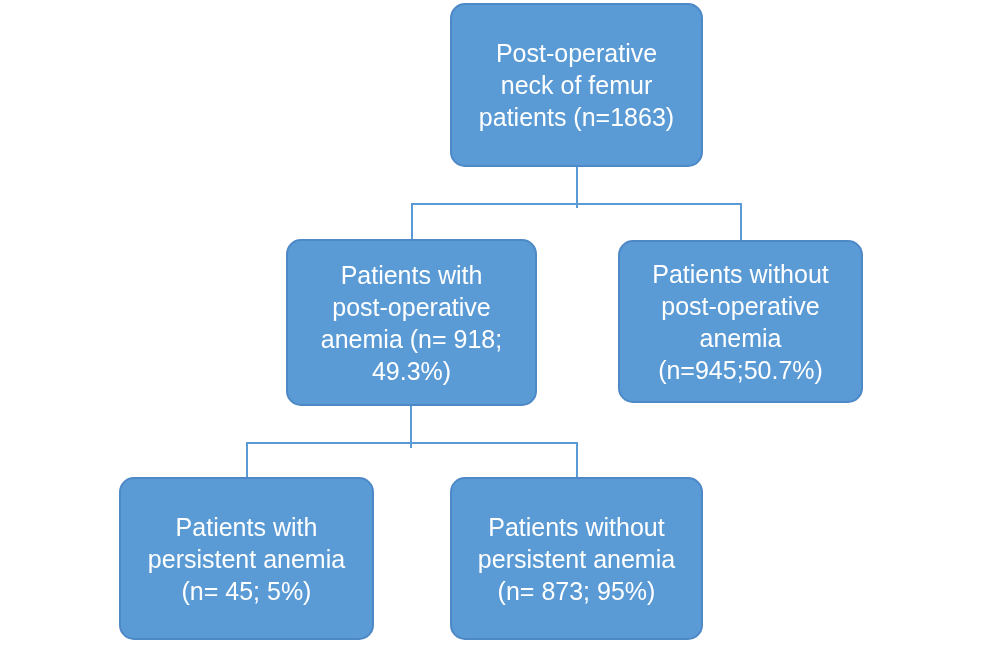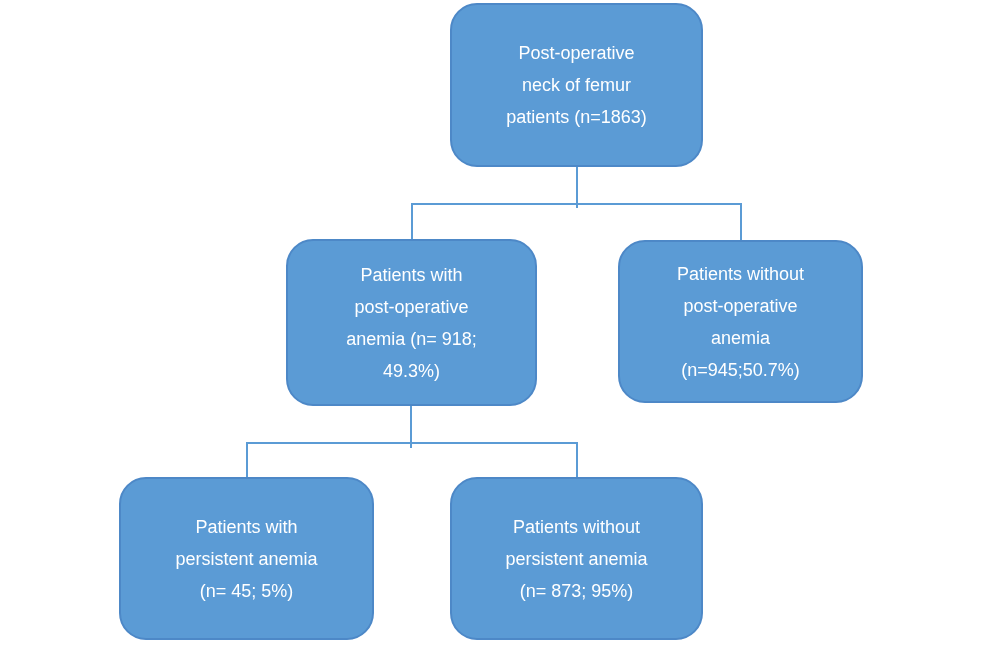--- a/index.html
+++ b/index.html
@@ -13,27 +13,27 @@
     height: 647px;
     background: #ffffff;
     overflow: hidden;
     font-family: "Liberation Sans", sans-serif;
   }
   .node {
     position: absolute;
     box-sizing: border-box;
     background: #5b9bd5;
     border: 2px solid #4d88c7;
-    border-radius: 27px;
+    border-radius: 15px;
     color: #ffffff;
     display: flex;
     align-items: center;
     justify-content: center;
     text-align: center;
-    font-size: 18px;
+    font-size: 25px;
     line-height: 32px;
     white-space: pre-line;
     padding: 4px 6px;
   }
   .connector {
     position: absolute;
     background: #5b9bd5;
   }
   
   .node-root          { left: 450px; top: 3px;   width: 253px; height: 164px; }

